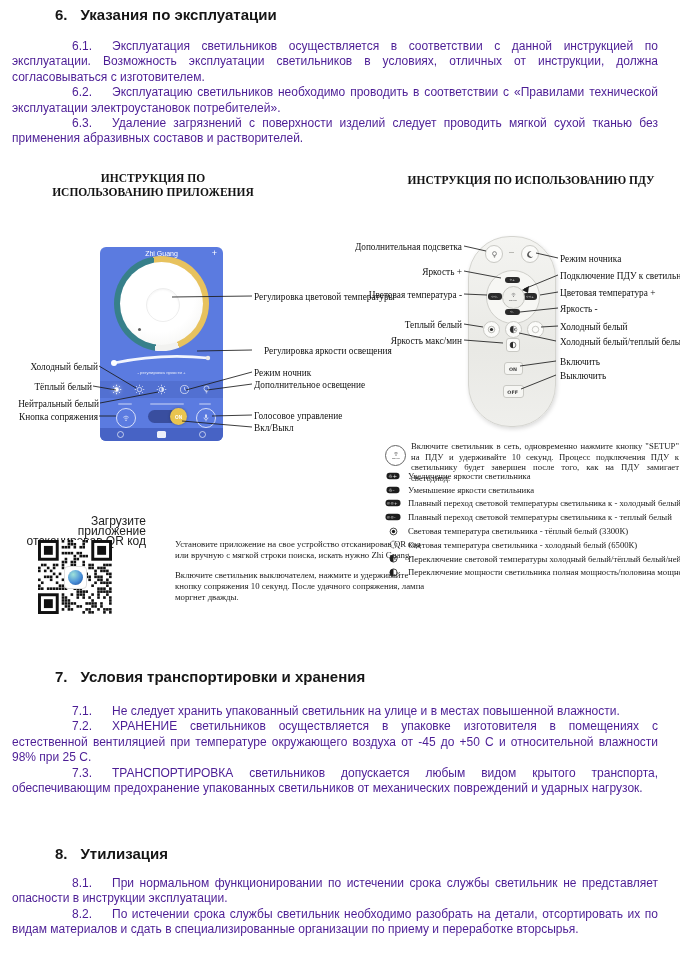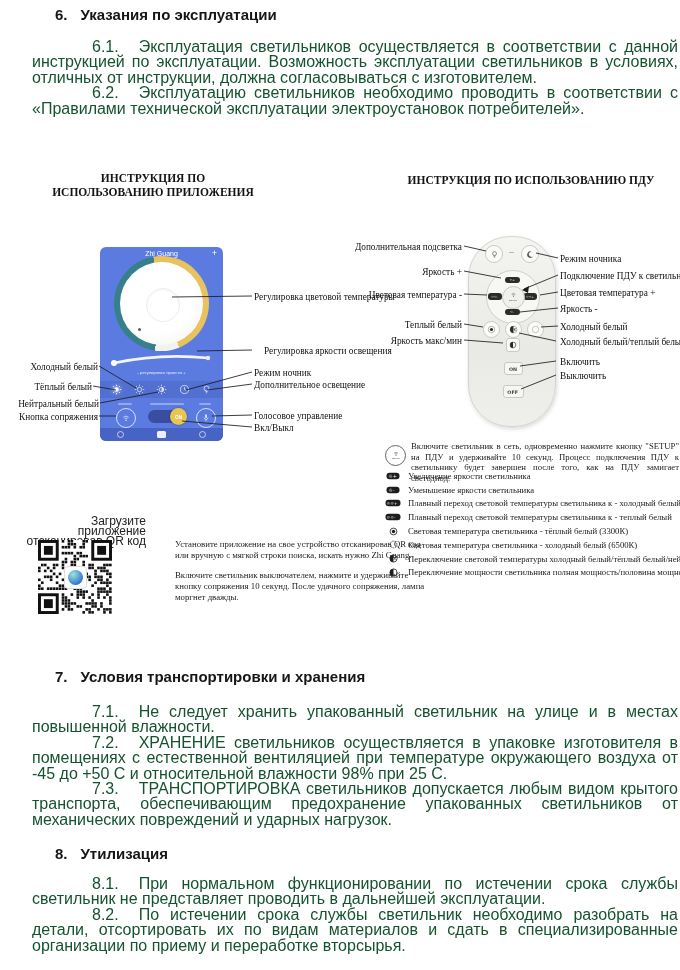--- a/index.html
+++ b/index.html
@@ -1,22 +1,22 @@
 <!DOCTYPE html>
 <html><head>
 <meta charset="utf-8">
 <style>
   html,body{margin:0;padding:0;background:#9a9a9a;}
   .page{position:relative;width:680px;height:970px;background:#fff;margin:0 auto;
         font-family:"Liberation Sans",sans-serif;color:#1c1c1c;overflow:hidden;}
   
   .sec-heading{position:absolute;left:55px;display:flex;gap:13px;
                font-size:15px;font-weight:bold;color:#161616;}
-  .body-text{position:absolute;left:32px;width:646px;font-size:16px;line-height:15.4px;
-             text-align:justify;color:#14532d;}
+  .body-text{position:absolute;left:12px;width:646px;font-size:12px;line-height:15.4px;
+             text-align:justify;color:#4c1d95;}
   .body-text p{margin:0;text-indent:60px;}
   .body-text .pnum{margin-right:20px;}
   
   .col-title{position:absolute;font-family:"Liberation Serif",serif;font-weight:bold;
              font-size:11.5px;text-align:center;color:#141414;line-height:14px;}
   
   .lbl{position:absolute;font-family:"Liberation Serif",serif;font-size:9.3px;
        color:#111;white-space:nowrap;}
   .lbl.r{text-align:right;}
   .callouts{position:absolute;left:0;top:230px;pointer-events:none;}
@@ -113,20 +113,21 @@
 
 <div class="page">
 
   <div class="sec-heading" style="top:6px;">
     <span>6.</span>
     <span>Указания по эксплуатации</span>
   </div>
   <div class="body-text" style="top:39px;">
     <p><span class="pnum">6.1.</span><span>Эксплуатация светильников осуществляется в соответствии с данной инструкцией по эксплуатации. Возможность эксплуатации светильников в условиях, отличных от инструкции, должна согласовываться с изготовителем.</span></p>
     <p><span class="pnum">6.2.</span><span>Эксплуатацию светильников необходимо проводить в соответствии с «Правилами технической эксплуатации электроустановок потребителей».</span></p>
+    <p><span class="pnum">6.3.</span><span>Удаление загрязнений с поверхности изделий следует проводить мягкой сухой тканью без применения абразивных составов и растворителей.</span></p>
   </div>
 
   <div class="col-title" style="left:48px;top:171px;width:210px;">ИНСТРУКЦИЯ ПО ИСПОЛЬЗОВАНИЮ ПРИЛОЖЕНИЯ</div>
   <div class="col-title" style="left:390px;top:173px;width:282px;">ИНСТРУКЦИЯ ПО ИСПОЛЬЗОВАНИЮ ПДУ</div>
 
   <div class="phone">
     <div class="ph-top">
       <span>Zhi Guang</span>
       <span class="ph-plus">+</span>
     </div>
@@ -608,17 +609,17 @@
     <p><span class="pnum">7.1.</span><span>Не следует хранить упакованный светильник на улице и в местах повышенной влажности.</span></p>
     <p><span class="pnum">7.2.</span><span>ХРАНЕНИЕ светильников осуществляется в упаковке изготовителя в помещениях с естественной вентиляцией при температуре окружающего воздуха от -45 до +50 С и относительной влажности 98% при 25 С.</span></p>
     <p><span class="pnum">7.3.</span><span>ТРАНСПОРТИРОВКА светильников допускается любым видом крытого транспорта, обеспечивающим предохранение упакованных светильников от механических повреждений и ударных нагрузок.</span></p>
   </div>
 
   <div class="sec-heading" style="top:845px;">
     <span>8.</span>
     <span>Утилизация</span>
   </div>
   <div class="body-text" style="top:876px;">
-    <p><span class="pnum">8.1.</span><span>При нормальном функционировании по истечении срока службы светильник не представляет проводить в дальнейшей эксплуатации.</span></p>
+    <p><span class="pnum">8.1.</span><span>При нормальном функционировании по истечении срока службы светильник не представляет опасности в инструкции эксплуатации.</span></p>
     <p><span class="pnum">8.2.</span><span>По истечении срока службы светильник необходимо разобрать на детали, отсортировать их по видам материалов и сдать в специализированные организации по приему и переработке вторсырья.</span></p>
   </div>
 
 </div>
 
 </body></html>

